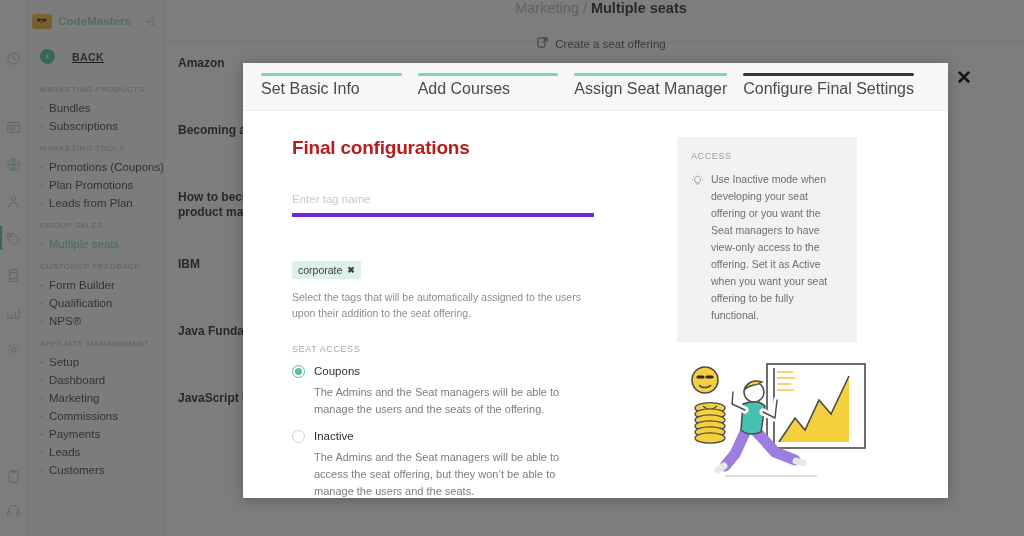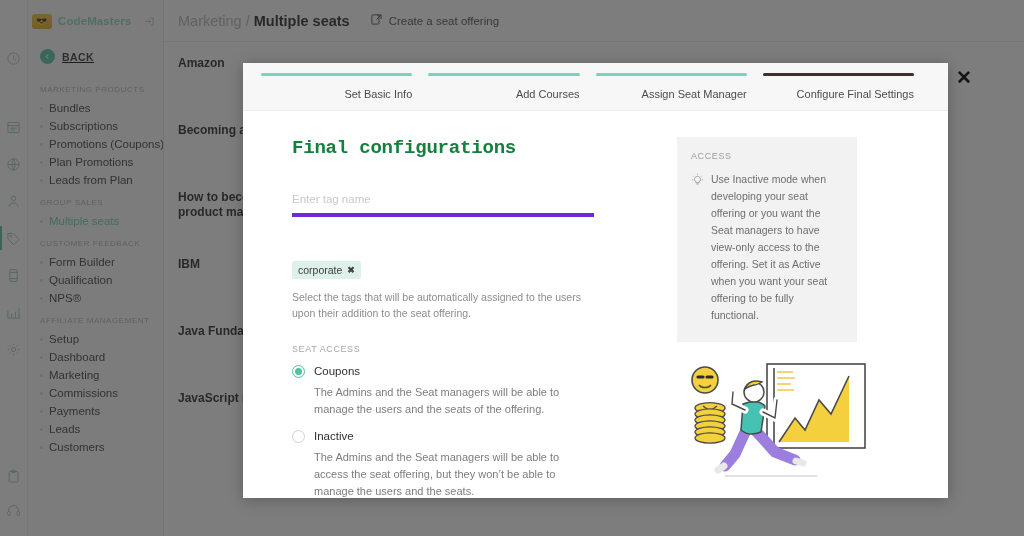--- a/index.html
+++ b/index.html
@@ -43,21 +43,21 @@
     font-size: 9px; line-height: 1; color: #4a3000; flex: 0 0 auto;
   }
   .brand-name {
     font-size: 11.5px; color: #8fd6bd; font-weight: bold; margin-left: 6px;
     letter-spacing: .1px; white-space: nowrap; text-align: right;
   }
   .brand-exit { margin-left: auto; color: #c2c2c2; display: flex; }
   .brand-exit svg { width: 11px; height: 11px; }
 
   .back-row {
-    display: flex; align-items: center; gap: 7px;
+    display: flex; align-items: center; gap: 17px;
     padding: 7px 0 12px 12px;
     text-decoration: underline;
   }
   .back-circle {
     width: 15px; height: 15px; border-radius: 50%;
     background: #4fc3a1; display: flex; align-items: center; justify-content: center;
     color: #fff; flex: 0 0 auto;
   }
   .back-circle svg { width: 7px; height: 7px; }
   .back-label { font-size: 10.5px; font-weight: bold; color: #2f2f2f; letter-spacing: .4px; }
@@ -79,21 +79,21 @@
   .nav-item.current .nav-dot { border-color: #9adcc6; }
 
   
   .bg-area {
     position: absolute; left: 164px; top: 0; right: 0; bottom: 0;
     background: #ffffff; z-index: 1;
   }
   .bg-header {
     position: absolute; left: 0; top: 0; right: 0; height: 42px;
     display: flex; align-items: center; padding-left: 14px; gap: 20px;
-    background: #fff; border-bottom: 1px solid #ededed;
+    background: #fff; border-bottom: 1px solid #ededed; flex-direction: column;
   }
   .crumb { font-size: 14.5px; color: #b6b6b6; }
   .crumb b { color: #1e1e1e; }
   .crumb-sep { color: #b6b6b6; }
   .create-link { display: flex; align-items: center; gap: 6px; font-size: 11.5px; color: #4a4a4a; }
   .create-link svg { width: 13px; height: 13px; }
   .bg-table { position: absolute; left: 0; top: 42px; right: 0; bottom: 0; }
   .bg-row {
     position: relative; display: flex; align-items: flex-start;
     padding: 14px 0 14px 14px; height: 67px;
@@ -121,29 +121,29 @@
     box-shadow: 0 2px 14px rgba(0,0,0,.25);
   }
   .steps {
     display: flex; height: 48px; background: #f7f7f7;
     border-bottom: 1px solid #ededed; padding: 0 18px;
   }
   .step { flex: 1; padding-top: 10px; padding-right: 16px; }
   .step-bar { height: 3px; border-radius: 2px; background: #7bd3bb; }
   .step.active .step-bar { background: #3c3330; }
   .step-label {
-    margin-top: 12px; font-size: 11px; color: #4b4b4b; white-space: nowrap; text-align: right;
+    margin-top: 4px; font-size: 16px; color: #4b4b4b; white-space: nowrap;
   }
 
   .modal-body { display: flex; padding: 26px 0 0 0; height: 387px; }
   .form-col { width: 420px; padding: 0 0 0 49px; }
   .side-col { width: 285px; padding: 0 26px 0 14px; }
 
   .form-title {
-    font-size: 19px; font-weight: bold; color: #15803d; letter-spacing: -.2px; font-family: Liberation Mono, monospace;
+    font-size: 19px; font-weight: bold; color: #b91c1c; letter-spacing: -.2px;
   }
   .tag-input-wrap { margin-top: 30px; width: 302px; }
   .tag-input {
     width: 100%; border: none; border-bottom: 4px solid #6d28d9;
     font-size: 11.5px; color: #333; font-family: "Liberation Sans", sans-serif;
     padding: 0 0 8px 0; outline: none; background: transparent;
   }
   .tag-input::placeholder { color: #c9c9c9; }
   .chips { margin-top: 8px; display: flex; gap: 6px; }
   .chip {
@@ -292,20 +292,21 @@
     <div id="nav-groups">
         <div class="nav-group-title">MARKETING PRODUCTS</div>
         <div class="nav-item">
           <span class="nav-dot"></span>
           <span>Bundles</span>
         </div>
         <div class="nav-item">
           <span class="nav-dot"></span>
           <span>Subscriptions</span>
         </div>
+        <div class="nav-group-title">MARKETING TOOLS</div>
         <div class="nav-item">
           <span class="nav-dot"></span>
           <span>Promotions (Coupons)</span>
         </div>
         <div class="nav-item">
           <span class="nav-dot"></span>
           <span>Plan Promotions</span>
         </div>
         <div class="nav-item">
           <span class="nav-dot"></span>

